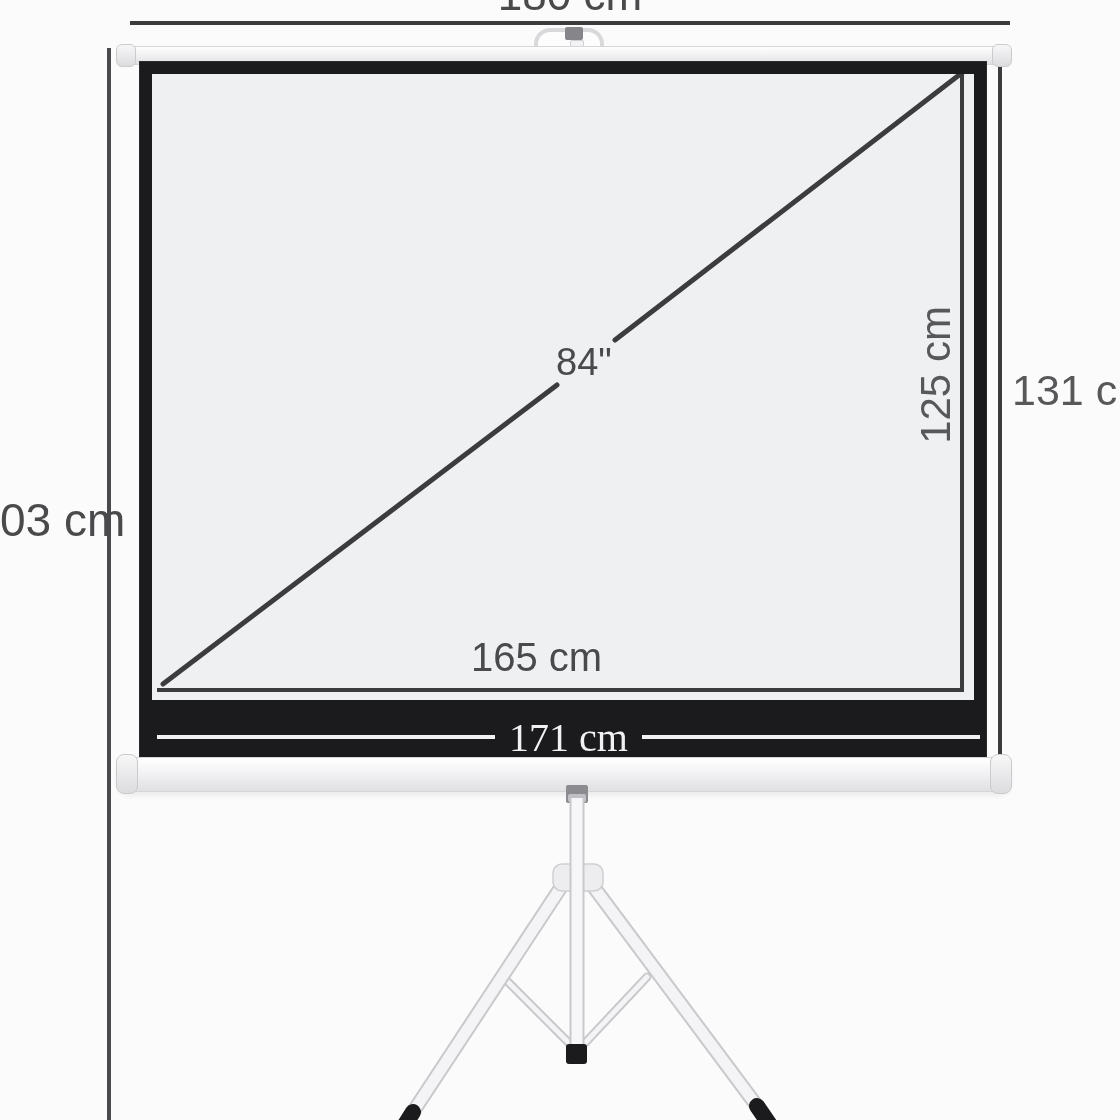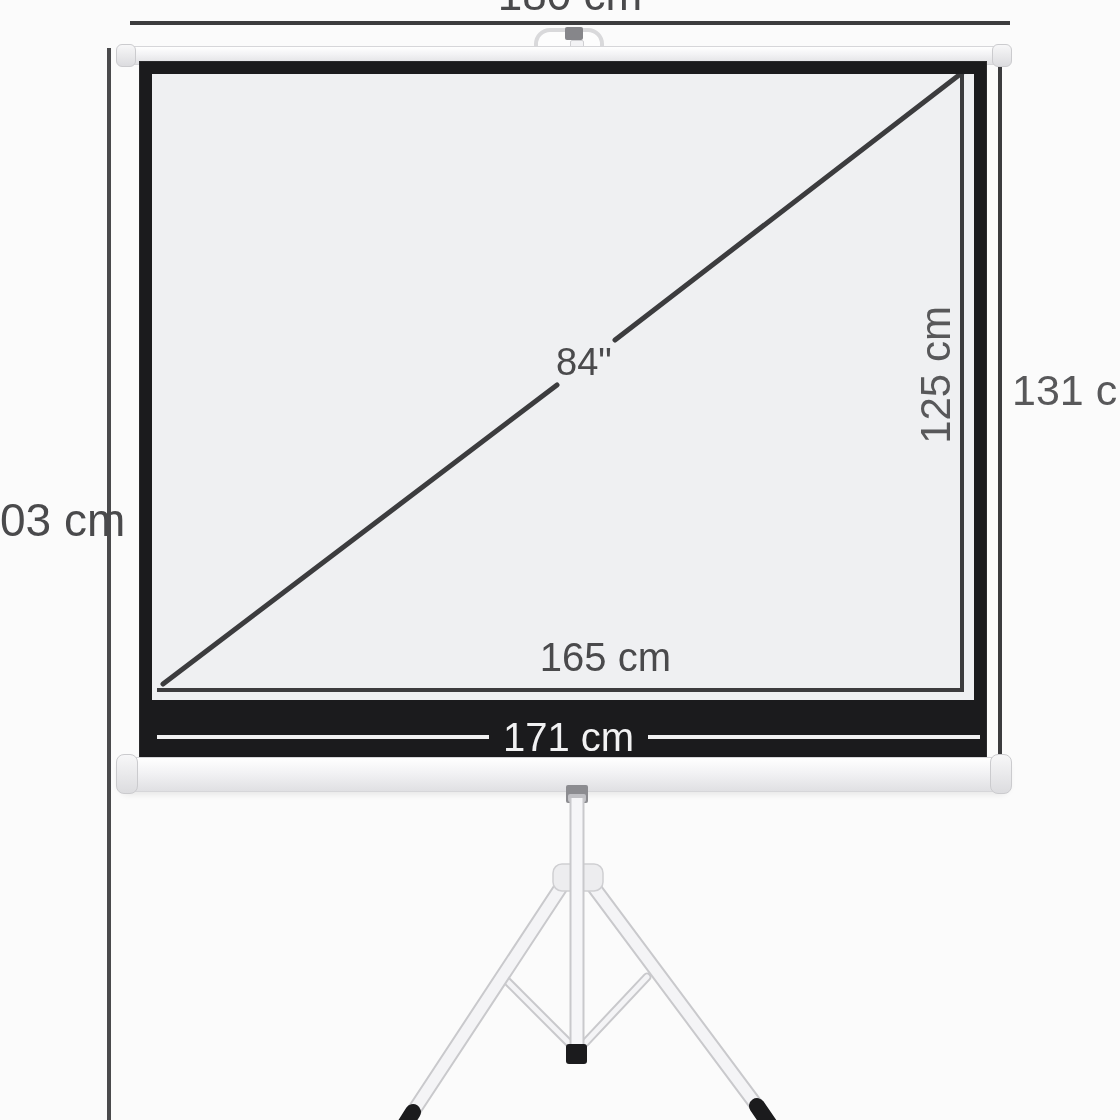--- a/index.html
+++ b/index.html
@@ -17,21 +17,21 @@
     border:1px solid #d6d6d9;border-radius:9px;
   }
   .roller-cap{
     background:linear-gradient(180deg,#f7f7f8,#dcdcdf);
     border:1px solid #cbcbce;border-radius:6px;
   }
   
   .frame{background:var(--c-frame,#1b1b1d);outline:1px solid #2a2a2c;}
   .surface{background:var(--c-surface,#eff0f2);}
   .label-inside{color:var(--c-label,#4a4a4c);white-space:nowrap;}
-  .case-dim-row{display:flex;align-items:center;}
+  .case-dim-row{display:flex;align-items:center;font-family:Liberation Serif, serif;}
   .case-dim-row .seg{flex:1;height:4px;background:var(--c-light,#f1f1f2);}
   .case-dim-row .txt{padding:0 14px;font-size:40px;color:var(--c-light,#f1f1f2);white-space:nowrap;}
   .loop{
     border:4px solid #d9d9db;background:#fdfdfd;
     border-radius:16px 16px 12px 12px;
   }
   .loop-clamp{background:#86868a;border-radius:2px;}
   .loop-tab{background:#f3f3f5;border:1px solid #d0d0d3;border-radius:2px;}
 </style>
 </head>
@@ -71,21 +71,21 @@
     <line x1="11" y1="610" x2="405" y2="311" stroke="#3c3c3e" stroke-width="5" stroke-linecap="round"></line>
     <line x1="463" y1="266" x2="811" y2="-2" stroke="#3c3c3e" stroke-width="5" stroke-linecap="round"></line>
 
     <line x1="5" y1="616" x2="812" y2="616" stroke="#3c3c3e" stroke-width="4"></line>
 
     <line x1="810" y1="-2" x2="810" y2="618" stroke="#3c3c3e" stroke-width="4"></line>
   </svg>
 
   <div class="abs label-inside" style="left:404px;top:268px;font-size:38px;line-height:40px;">84"</div>
 
-  <div class="abs label-inside" style="left:319px;top:562px;width:200px;text-align:right;font-size:40px;line-height:42px;">165 cm</div>
+  <div class="abs label-inside" style="left:319px;top:562px;width:200px;text-align:left;font-size:40px;line-height:42px;">165 cm</div>
 
   <div class="abs label-inside" style="left:784px;top:301px;transform:translate(-50%,-50%) rotate(-90deg);font-size:42px;color:#58585a;">125 cm</div>
 </div>
 
 <div class="abs roller" style="left:118px;top:757px;width:890px;height:33px;border-radius:11px;box-shadow:0 3px 6px rgba(0,0,0,0.08);"></div>
 <div class="abs roller-cap" style="left:116px;top:754px;width:20px;height:38px;border-radius:8px;"></div>
 <div class="abs roller-cap" style="left:990px;top:754px;width:20px;height:38px;border-radius:8px;"></div>
 
 <svg class="abs" style="left:350px;top:780px;" width="470" height="345" viewBox="0 0 470 345">
 

